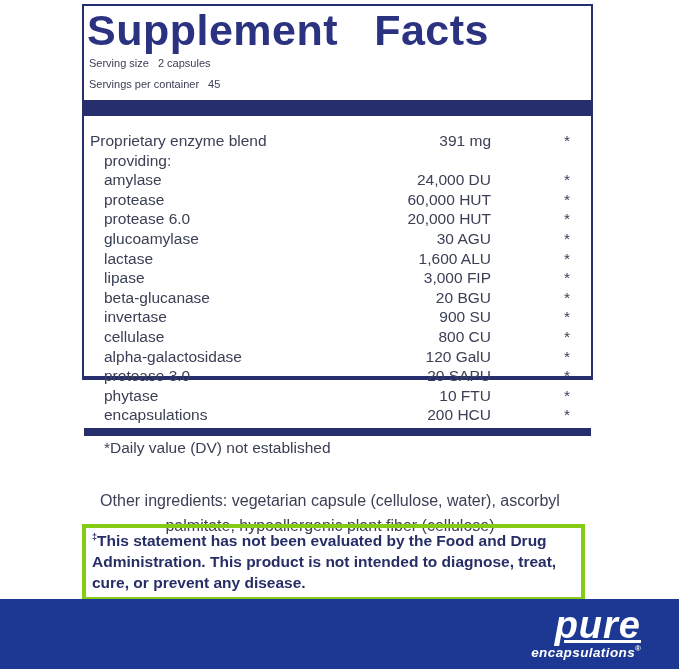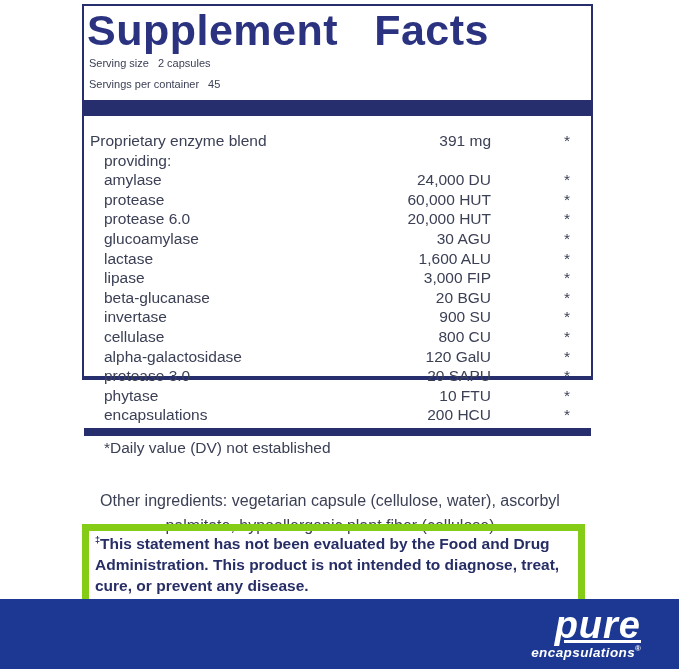--- a/index.html
+++ b/index.html
@@ -38,21 +38,21 @@
   .bar-3 { margin-top:2px; }
   .footnote {
     padding-left:20px; margin-top:3px; font-size:15.5px; color:#3c4055;
   }
   .other-ingredients {
     position:absolute; left:74px; top:472px; width:512px;
     font-size:16px; line-height:25px; color:#3c4055;text-align:center;
   }
   .disclaimer-box {
     position:absolute; left:82px; top:524px; width:503px; box-sizing:border-box;
-    border:7px solid #84cc16; padding:2px 6px 4px 6px;
+    border:4px solid #84cc16; padding:2px 6px 4px 6px;
     font-size:15.5px; line-height:21px; font-weight:bold; color:#272e66;
   }
   .disclaimer-box sup { font-size:9px; vertical-align:super; line-height:0; }
   .brand-band {
     position:absolute; left:0; top:599px; width:679px; height:70px; background:#1c3892;
   }
   .brand-logo {
     position:absolute; right:38px; top:7px; text-align:right; color:#ffffff;
     font-style:italic; font-weight:bold; line-height:1;
   }

